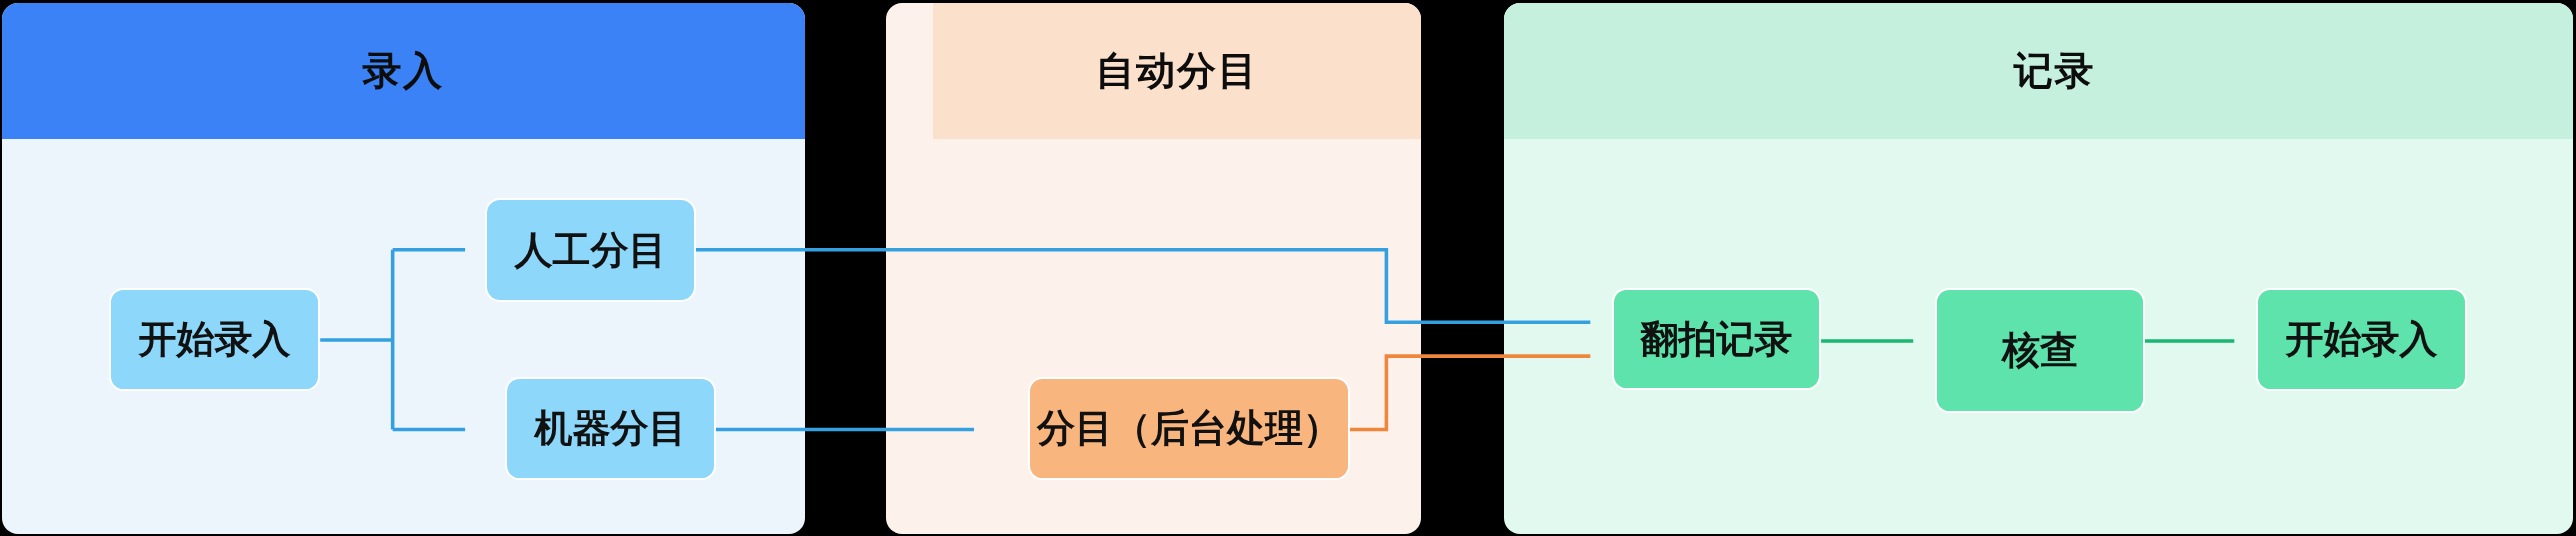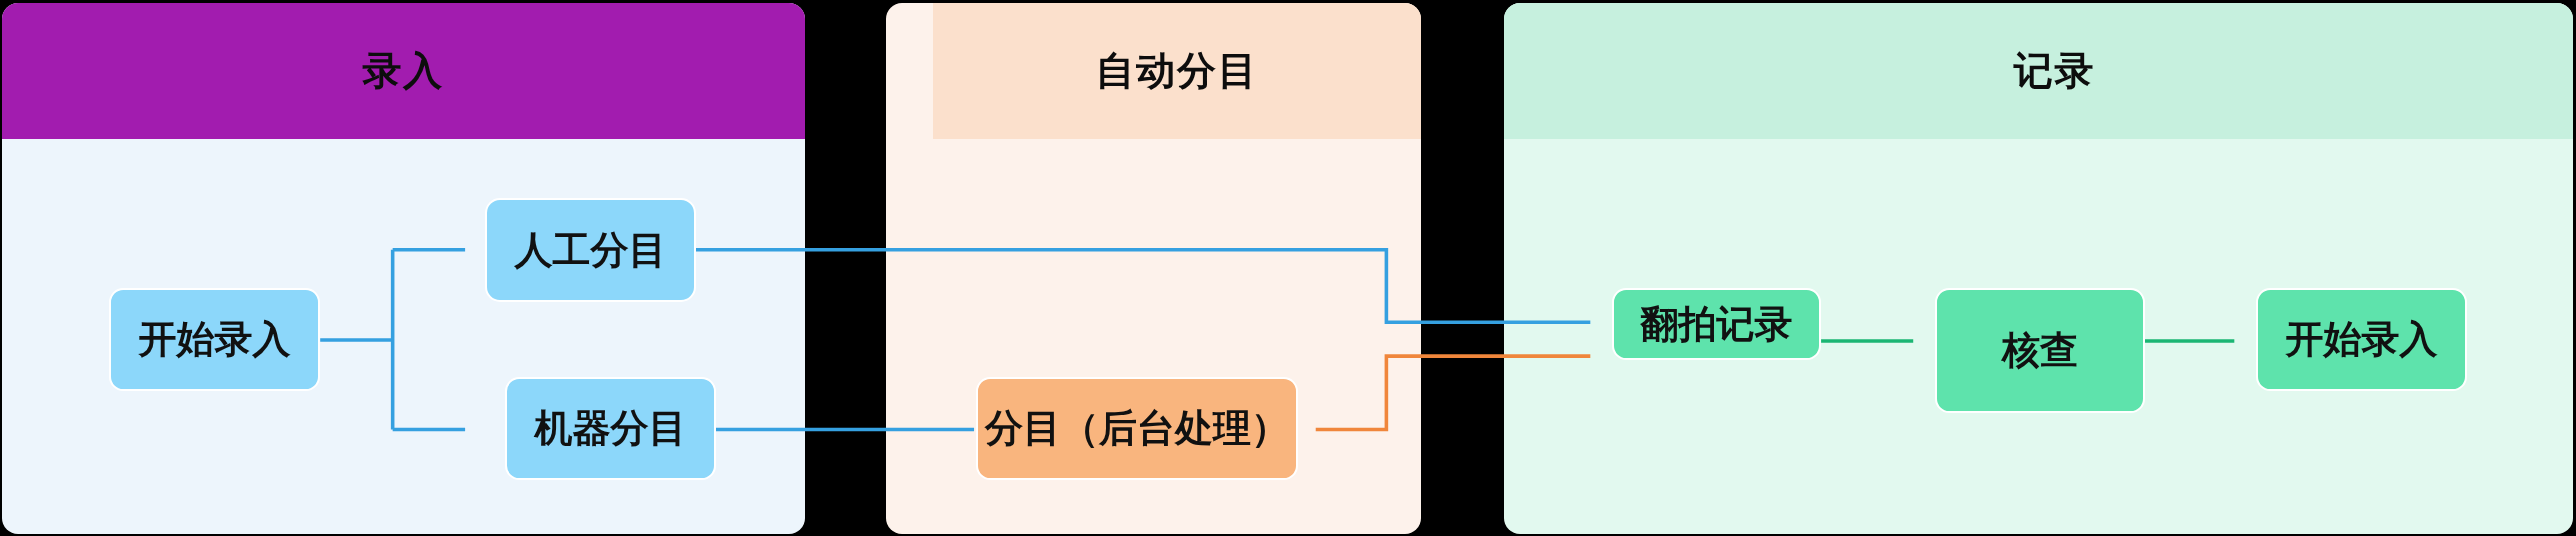--- a/index.html
+++ b/index.html
@@ -27,21 +27,21 @@
     height: 136px;
     display: flex;
     align-items: center;
     justify-content: center;
     font-size: 39px;
     font-weight: 700;
     color: #0d0d0d;
     letter-spacing: 1.8px;
   }
   .lane-entry   { left: 1.8px;    width: 803px;  background: #EDF5FC; }
-  .lane-entry   .lane-header    { background: #a21caf; justify-content: center; }
+  .lane-entry   .lane-header    { background: #3b82f6; justify-content: center; }
   .lane-auto    { left: 886px;  width: 535px;  background: #FDF2EB; }
   .lane-auto    .lane-header    { background: #FBE0CC; margin-left: 47px; }
   .lane-record  { left: 1504px; width: 1069px; background: #E2F9EF; }
   .lane-record  .lane-header    { background: #C6F0DE; padding-left: 32px; }
 
   
   .wires {
     position: absolute;
     left: 0; top: 0;
     width: 2576px;
@@ -66,22 +66,22 @@
     color: #111111;
     white-space: nowrap;
   }
   .node-blue   { background: #8CD7FA; }
   .node-orange { background: #F9B57E; }
   .node-green  { background: #5EE3AC; }
 
   .node-start    { left: 109px;  top: 288px; width: 211px; height: 103px; }
   .node-manual   { left: 485px;  top: 198px; width: 211px; height: 104px; border-radius: 15px; }
   .node-machine  { left: 485px;  top: 377px; width: 211px; height: 103px; margin-left: 20px; }
-  .node-bgproc   { left: 976px; top: 377px; width: 322px; height: 103px; }
-  .node-reshoot  { left: 1612px; top: 288px; width: 209px; height: 72px; }
+  .node-bgproc   { left: 1028px; top: 377px; width: 322px; height: 103px; }
+  .node-reshoot  { left: 1612px; top: 288px; width: 209px; height: 102px; }
   .node-check    { left: 1935px; top: 288px; width: 210px; height: 125px; }
   .node-archive  { left: 2256px; top: 288px; width: 211px; height: 103px; }
 </style>
 </head>
 <body>
 
 <div class="canvas">
 
   <div class="lane lane-entry">
     <div class="lane-header">

